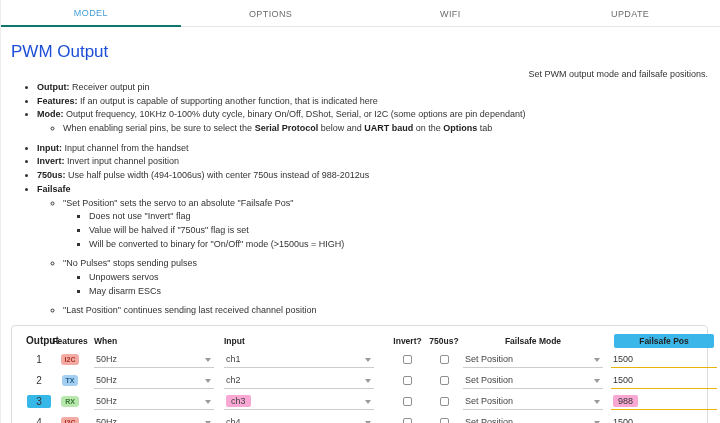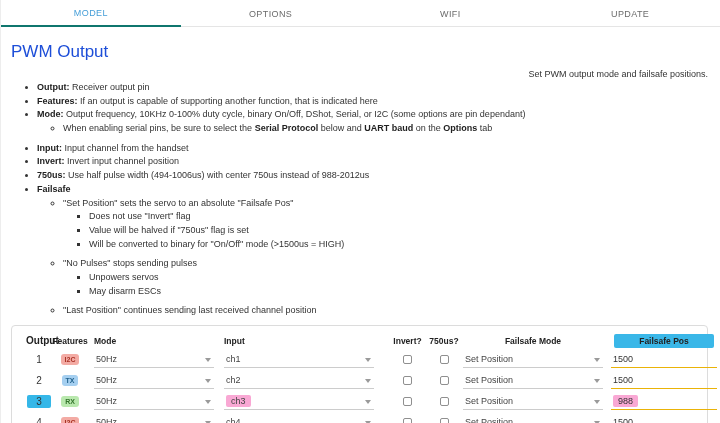--- a/index.html
+++ b/index.html
@@ -101,21 +101,21 @@
                 </ul></li>
               <li><span>"Last Position" continues sending last received channel position</span></li>
             </ul></li>
         </ul>
       </div>
 
     <div class="pwm-table">
       <div class="trow thead">
         <div class="col-output">Output</div>
         <div class="col-feat">Features</div>
-        <div class="col-mode">Mode</div>
+        <div class="col-mode">When</div>
         <div class="col-input">Input</div>
         <div class="col-invert">Invert?</div>
         <div class="col-us">750us?</div>
         <div class="col-fsmode">Failsafe Mode</div>
         <div class="col-fspos">
           <span class="hl-hdr">Failsafe Pos</span>
         </div>
       </div>
       <div id="rows">
           <div class="trow">

